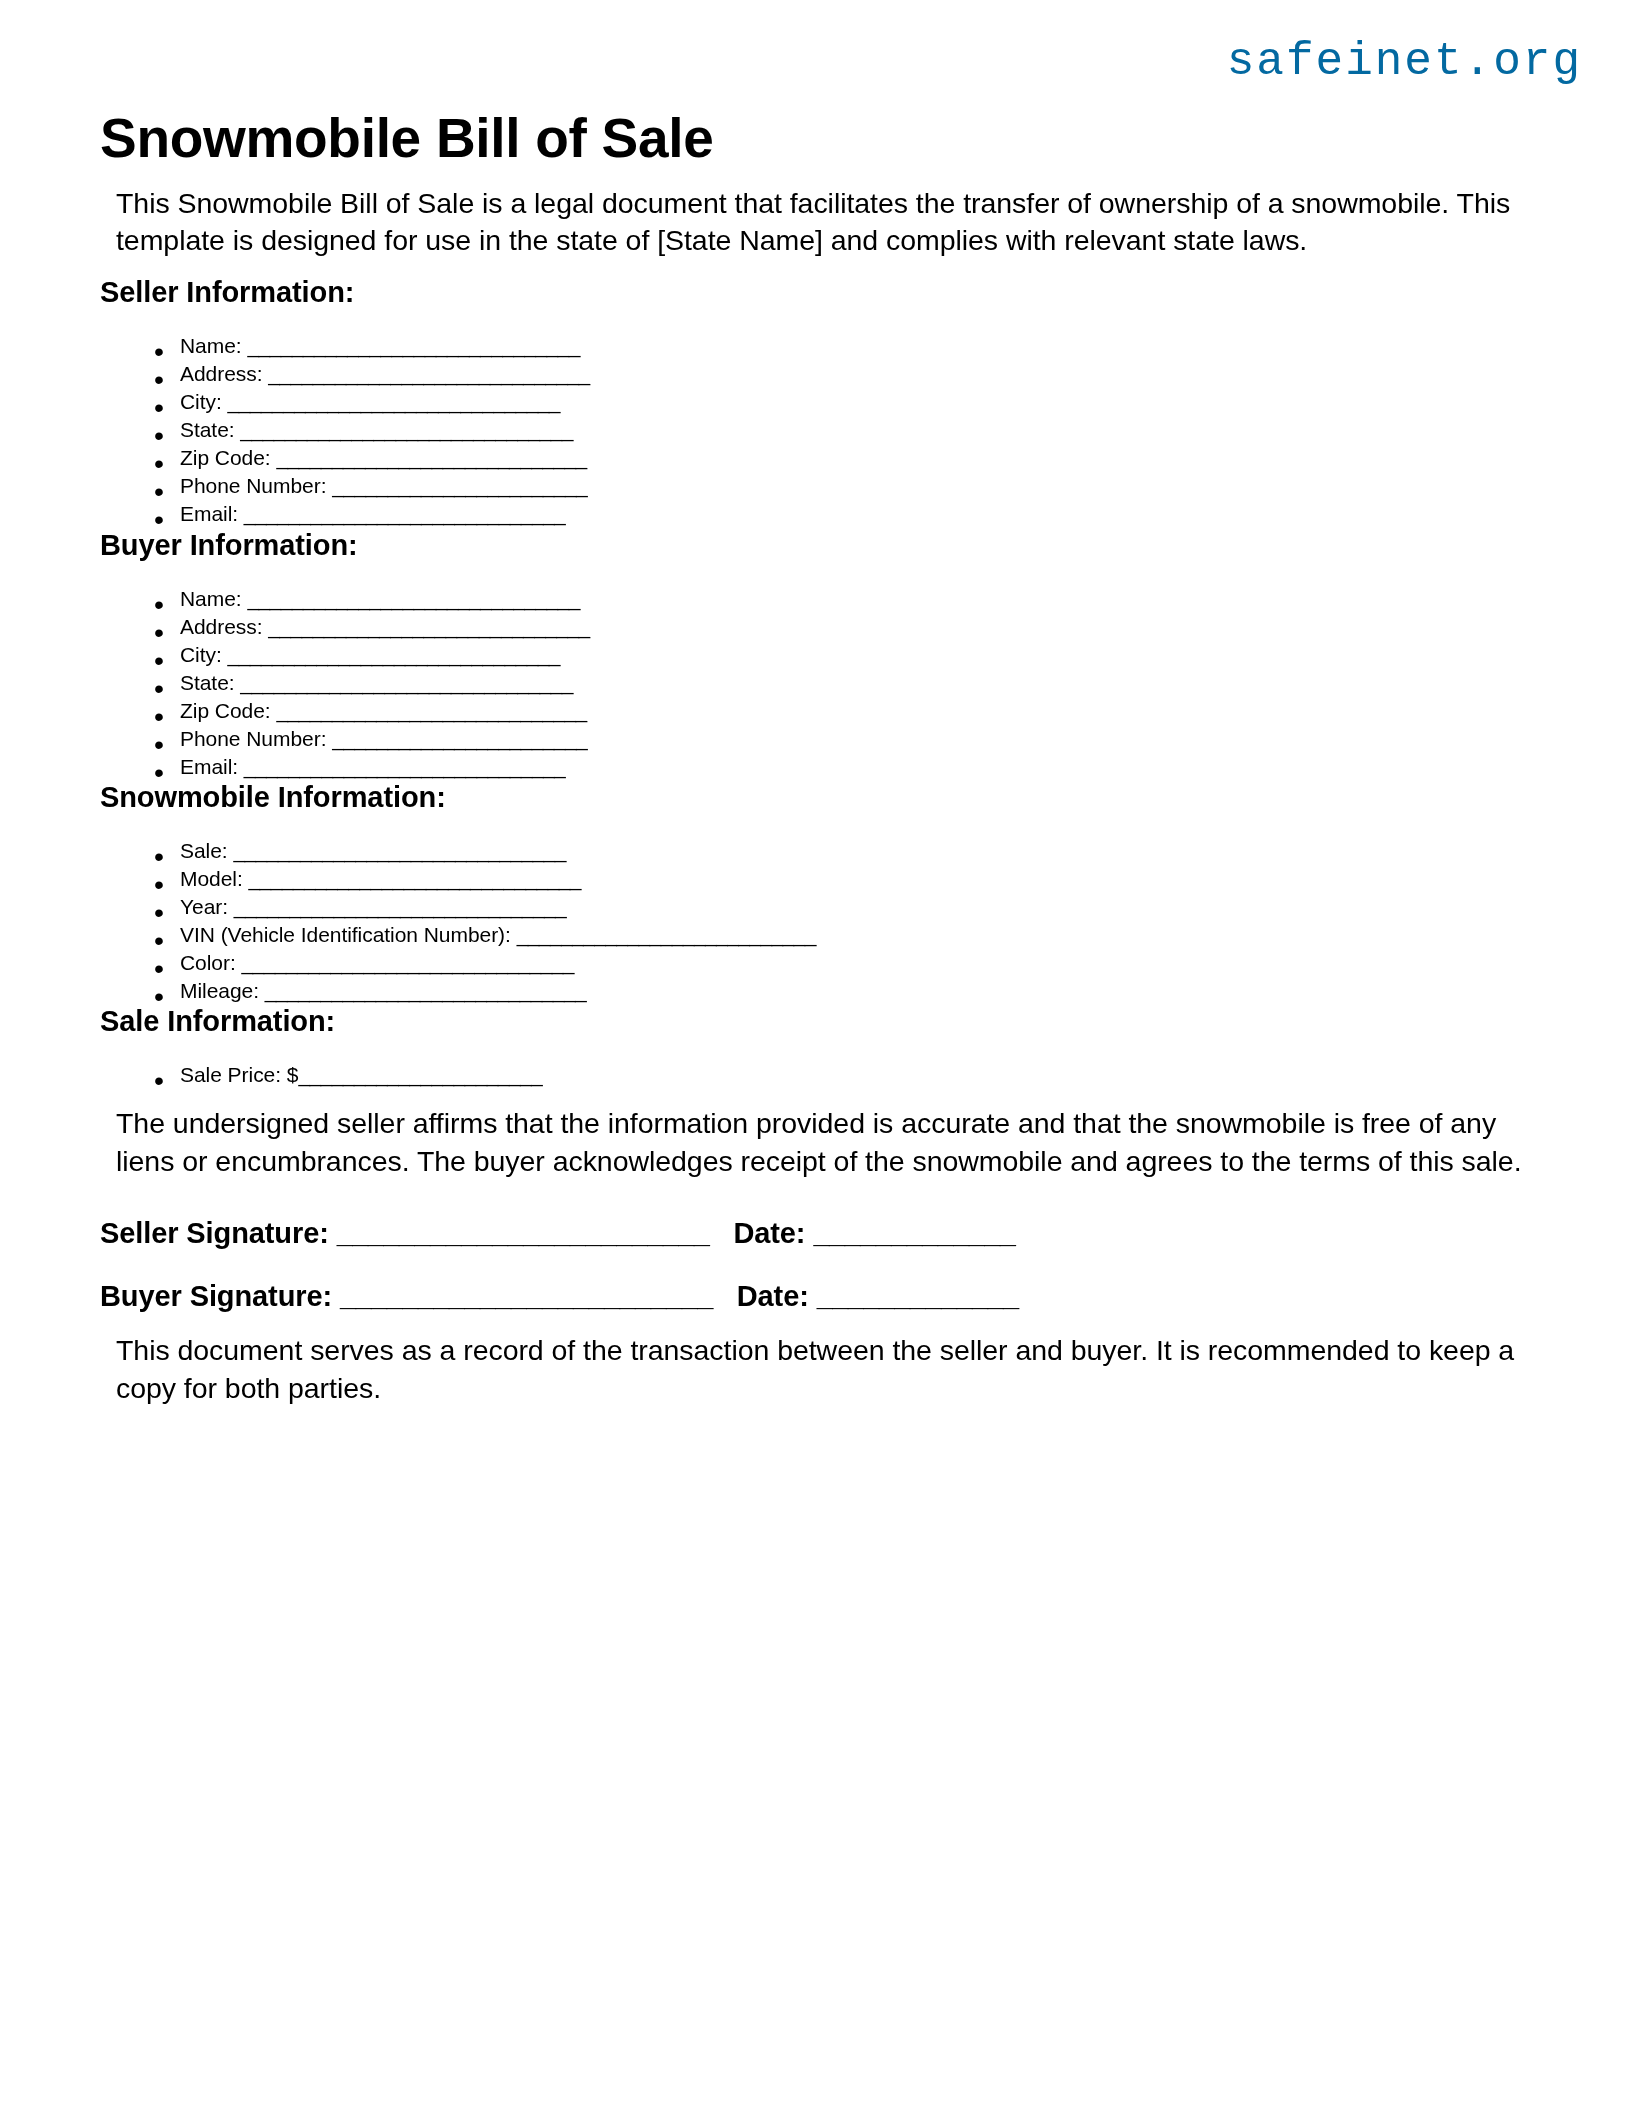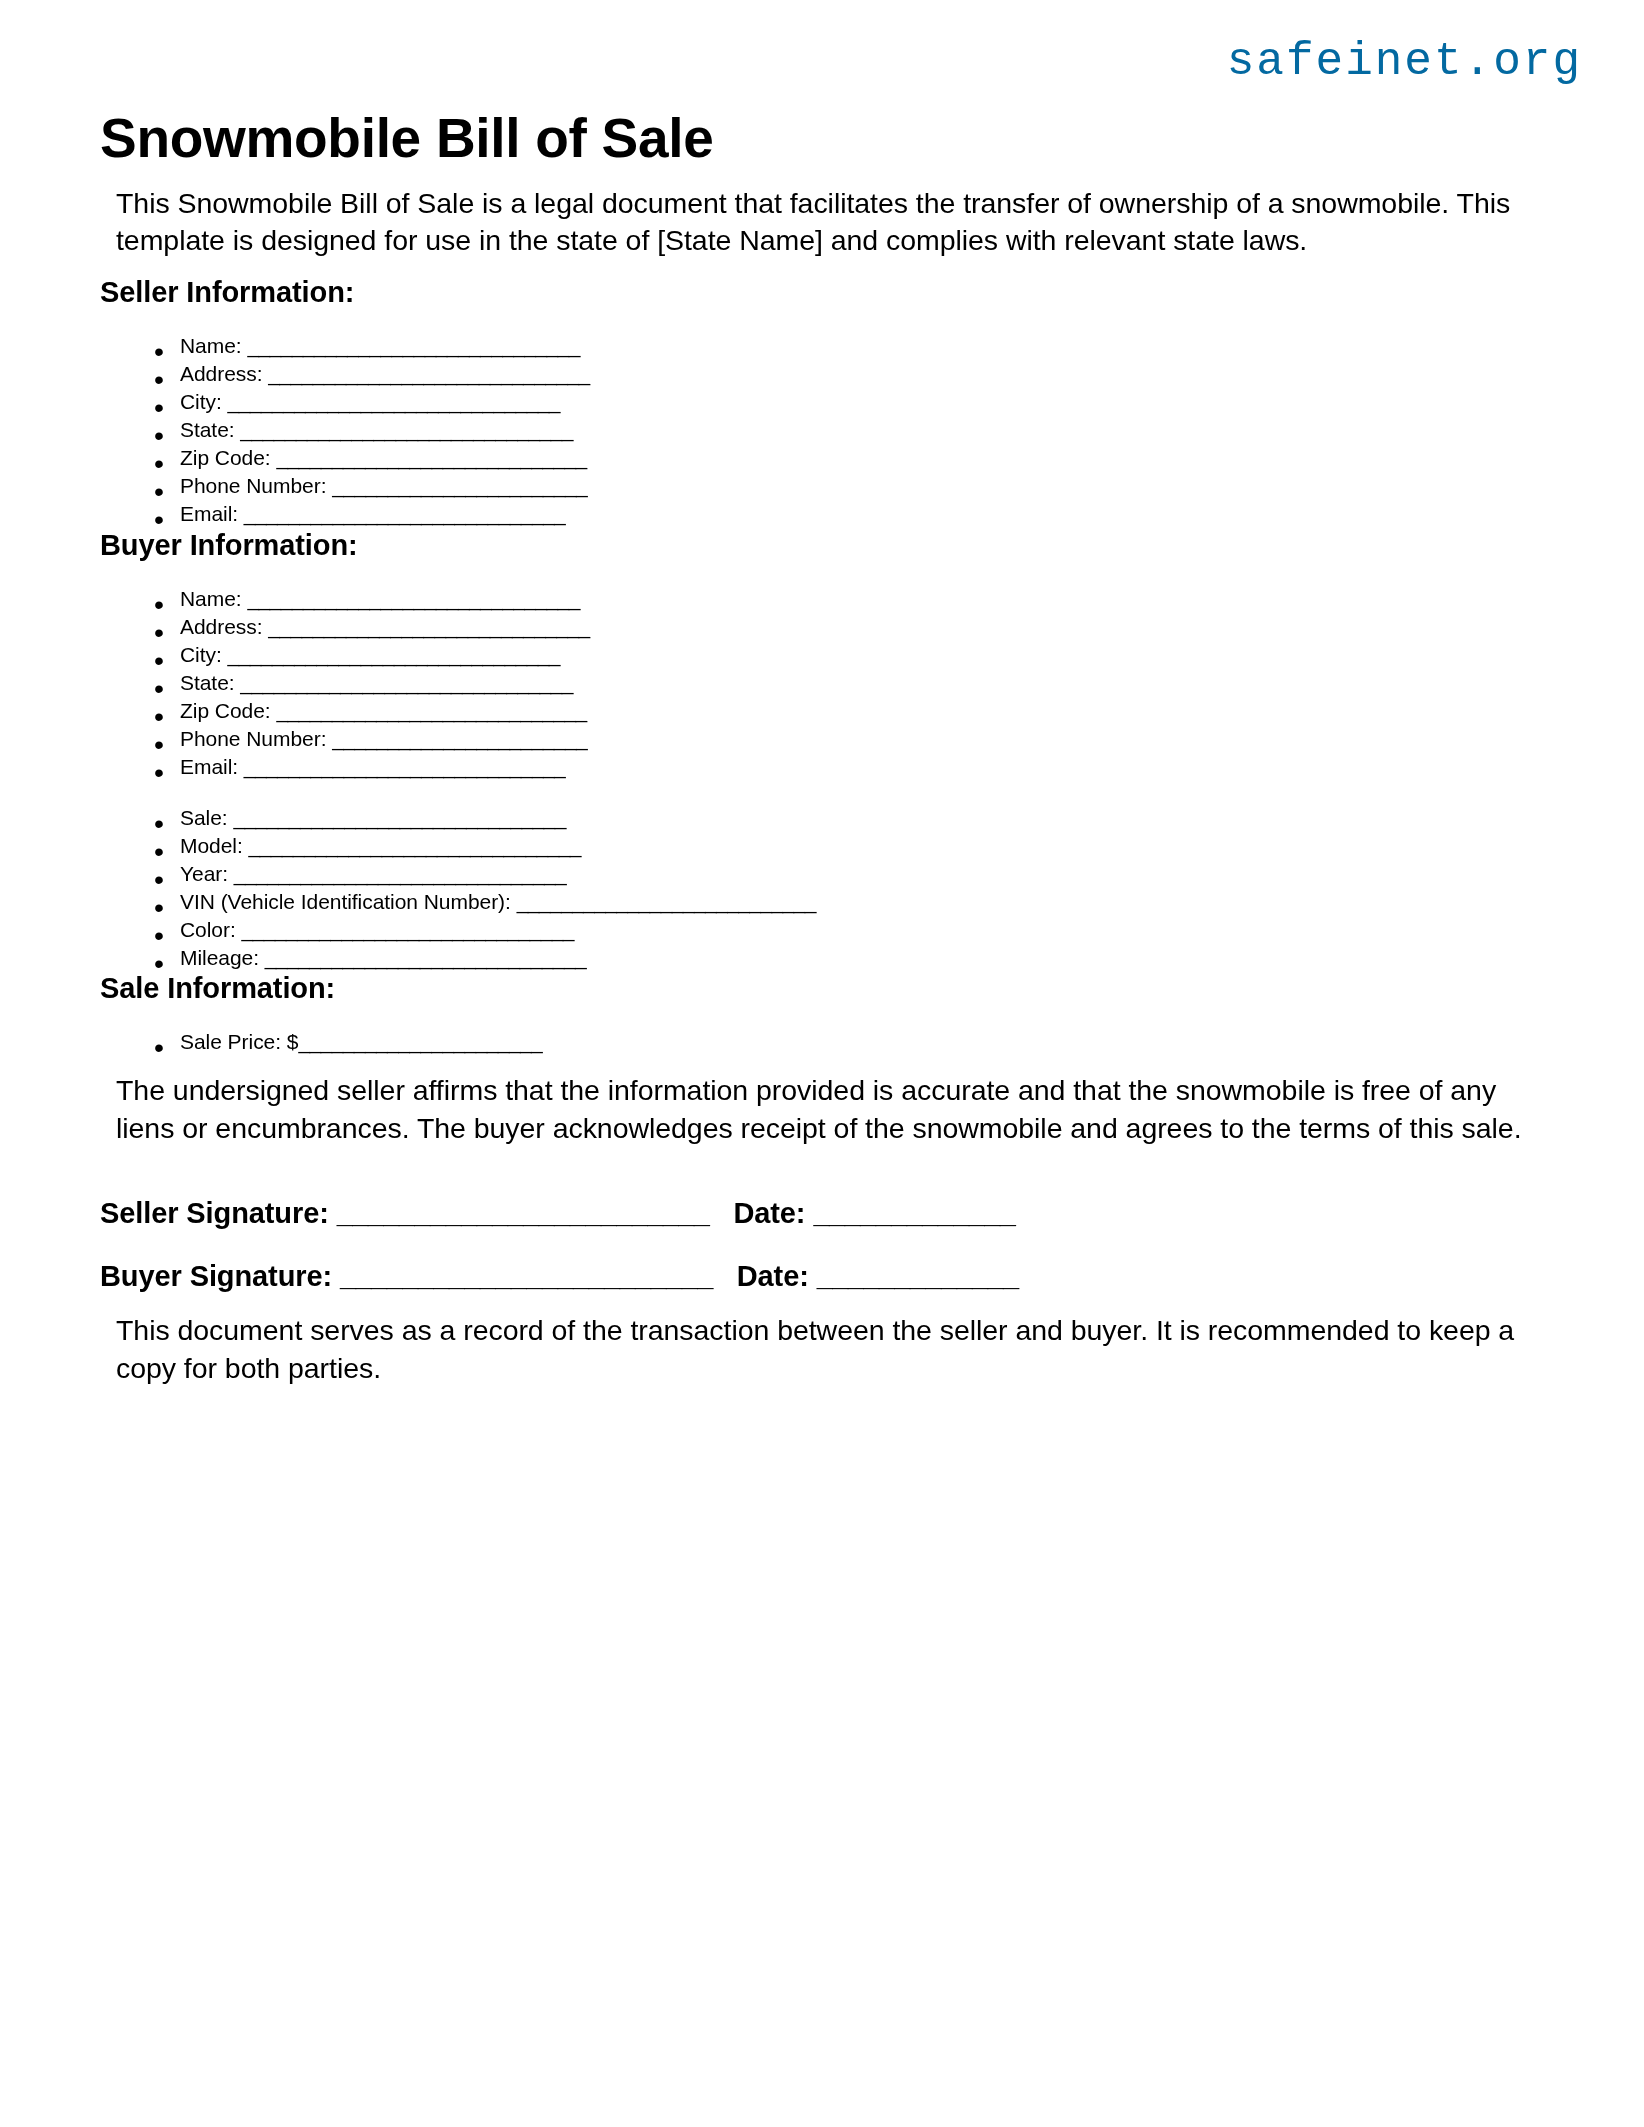--- a/index.html
+++ b/index.html
@@ -88,21 +88,21 @@
     position: absolute;
     left: 54px;
     top: 0;
     font-size: 28.5px;
     line-height: 1.335;
   }
   .blank {
     letter-spacing: -0.6px;
   }
   .sig-block {
-    margin-top: 46px;
+    margin-top: 33px;
   }
   .sig-row {
     font-size: 29px;
     font-weight: bold;
     line-height: 1.35;
     white-space: nowrap;
     letter-spacing: -0.1px;
   }
   .sig-row + .sig-row { margin-top: 24px; }
   .sig-gap { display: inline-block; width: 24px; }
@@ -135,20 +135,21 @@
     <ul class="fields">
       <li><span>Name: </span><span class="blank">______________________________</span></li>
       <li><span>Address: </span><span class="blank">_____________________________</span></li>
       <li><span>City: </span><span class="blank">______________________________</span></li>
       <li><span>State: </span><span class="blank">______________________________</span></li>
       <li><span>Zip Code: </span><span class="blank">____________________________</span></li>
       <li><span>Phone Number: </span><span class="blank">_______________________</span></li>
       <li><span>Email: </span><span class="blank">_____________________________</span></li>
     </ul>
 
+    <h2 class="section-head sec-snowmobile">Snowmobile Information:</h2>
     <ul class="fields">
       <li><span>Sale: </span><span class="blank">______________________________</span></li>
       <li><span>Model: </span><span class="blank">______________________________</span></li>
       <li><span>Year: </span><span class="blank">______________________________</span></li>
       <li><span>VIN (Vehicle Identification Number): </span><span class="blank">___________________________</span></li>
       <li><span>Color: </span><span class="blank">______________________________</span></li>
       <li><span>Mileage: </span><span class="blank">_____________________________</span></li>
     </ul>
 
     <h2 class="section-head sec-sale">Sale Information:</h2>

